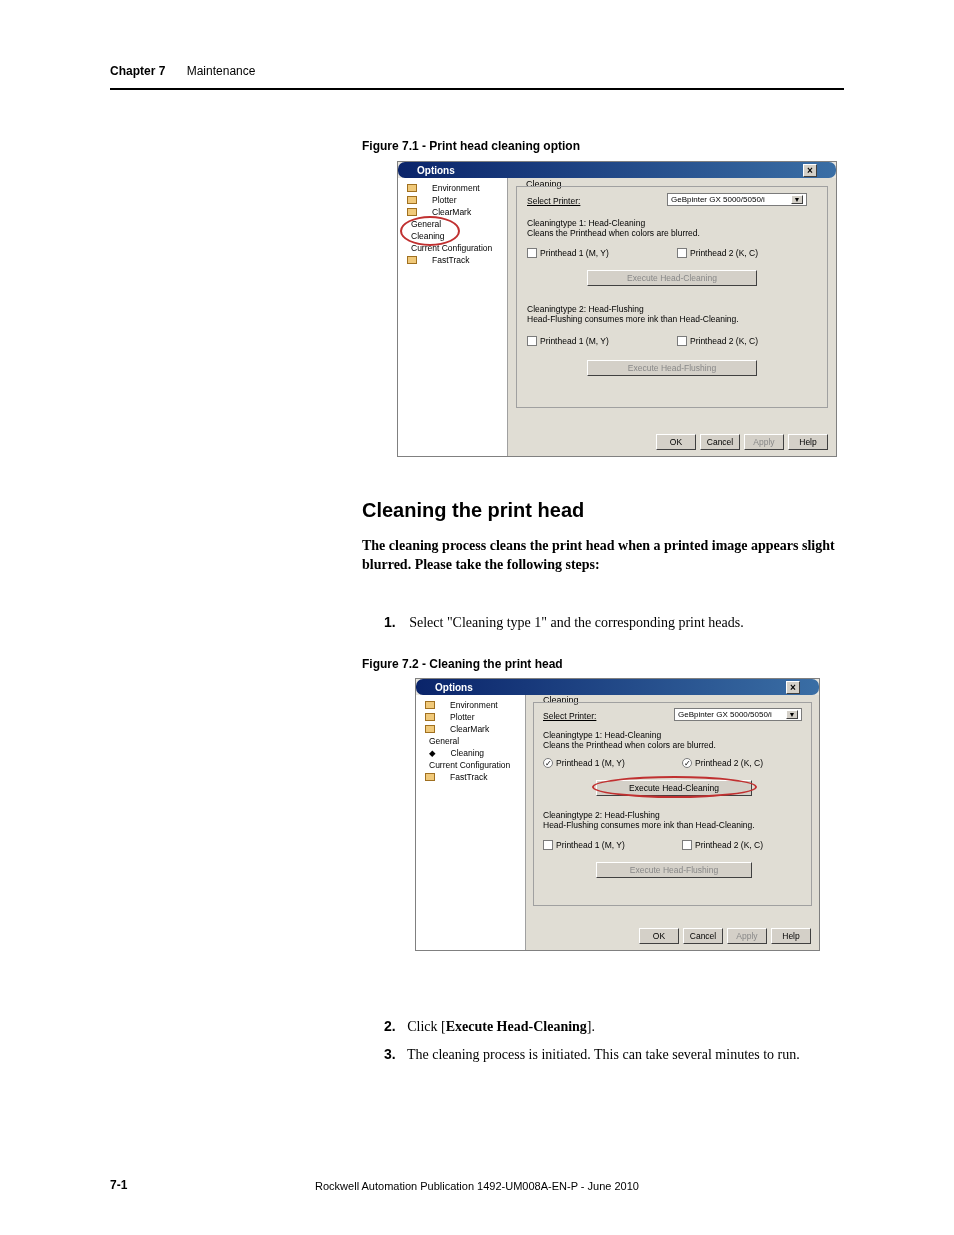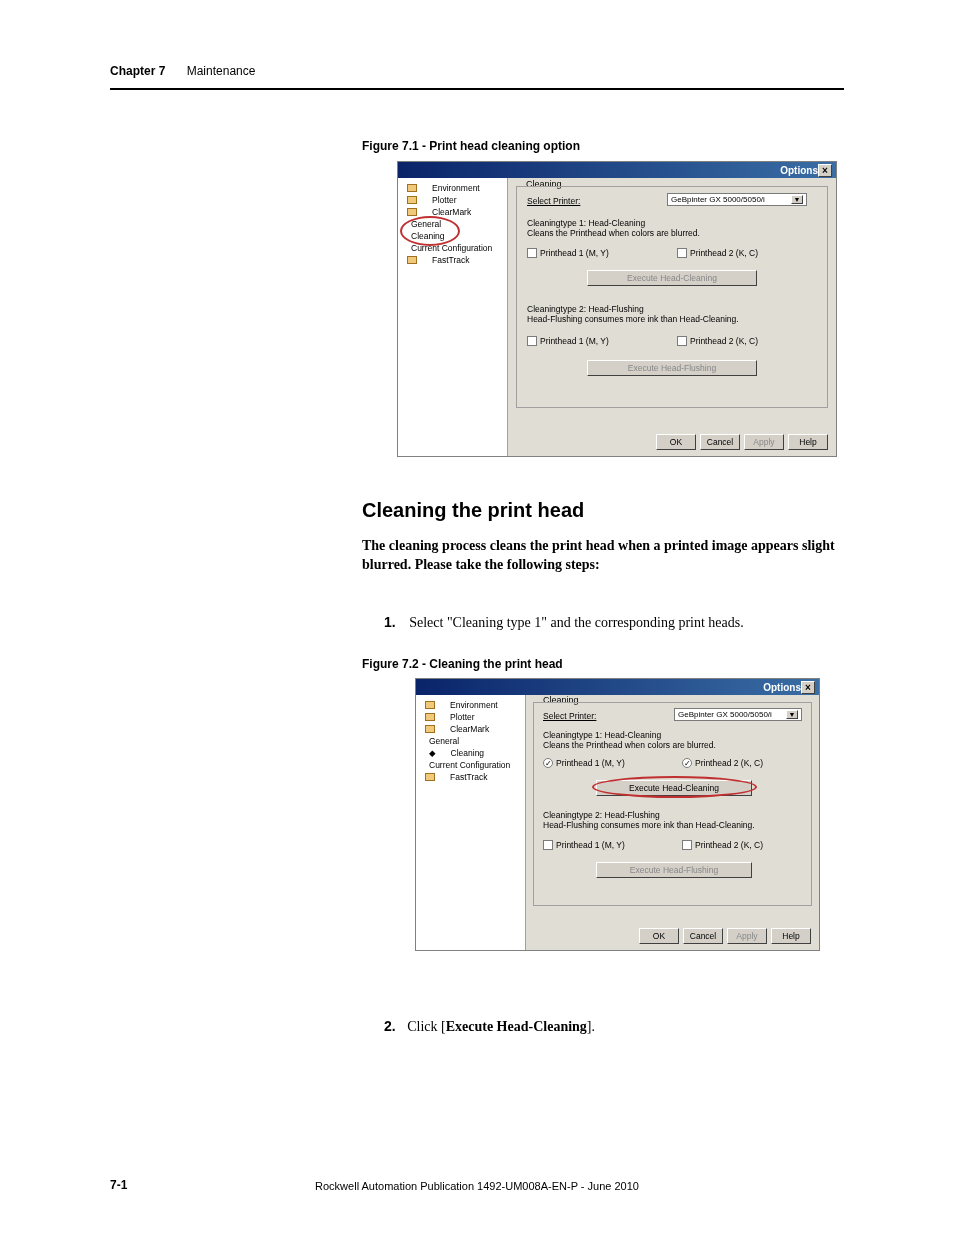--- a/index.html
+++ b/index.html
@@ -94,27 +94,28 @@
     border: 1px solid #808080;
     font-family: Tahoma, Arial, sans-serif;
     font-size: 9px;
     color: #000;
   }
   .dlg1 { top: 161px; left: 397px; width: 440px; height: 296px; }
   .dlg2 { top: 678px; left: 415px; width: 405px; height: 273px; }
   .titlebar {
     background: linear-gradient(to right, #0a246a, #3a6ea5);
     color: #fff;
-    padding: 2px 4px;
+    padding: 2px 19px;
     font-weight: bold;
     font-size: 10px;
     display: flex;
-    justify-content: flex-end;
+    justify-content: space-between;
     align-items: center;
     height: 16px;
+    border-radius: 7px;
   }
   .closebtn {
     background: #d4d0c8;
     color: #000;
     width: 14px;
     height: 13px;
     font-size: 10px;
     text-align: center;
     line-height: 11px;
     border: 1px solid #fff;
@@ -418,16 +419,20 @@
       </div>
     </div>
   </div>
 </div>
 
 <ul class="steps234">
   <li>
     <span class="num">2.</span>
     <span>Click [</span><b>Execute Head-Cleaning</b><span>].</span>
   </li>
+  <li>
+    <span class="num">3.</span>
+    <span>The cleaning process is initiated. This can take several minutes to run.</span>
+  </li>
 </ul>
 
 <div class="page-num">7-1</div>
 <div class="pub-id">Rockwell Automation Publication 1492-UM008A-EN-P - June 2010</div>
 
 </body></html>

